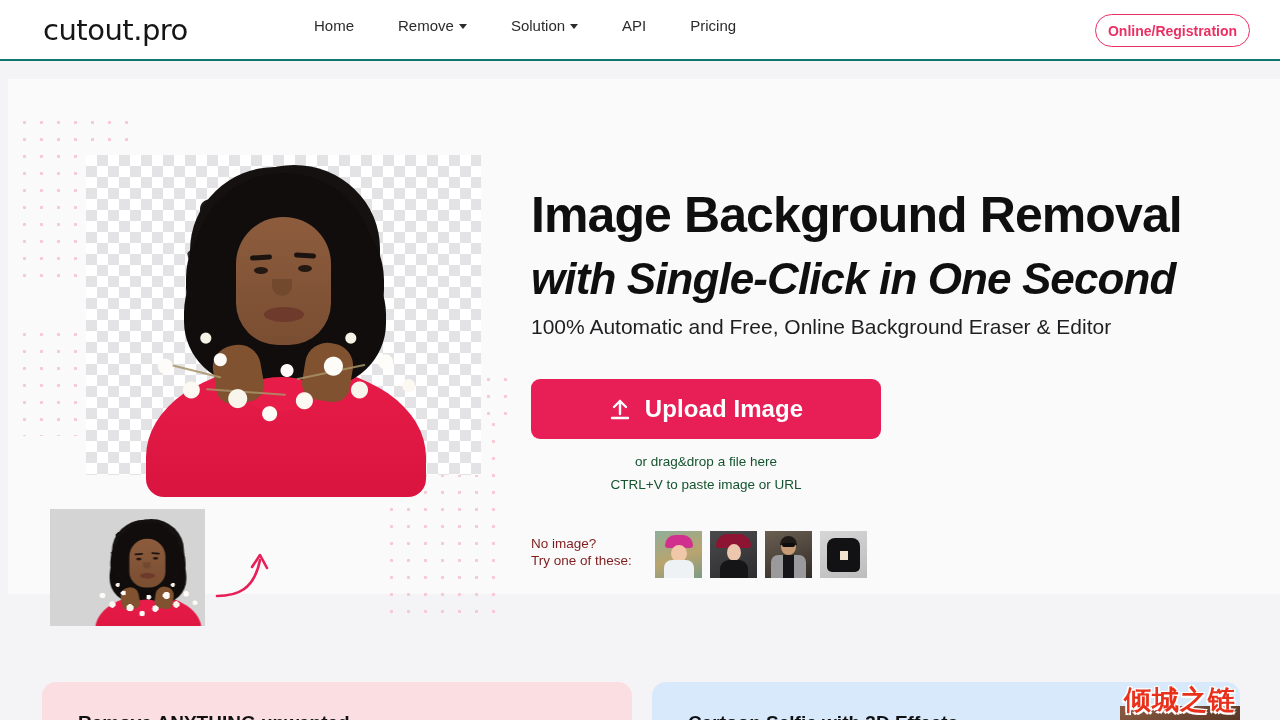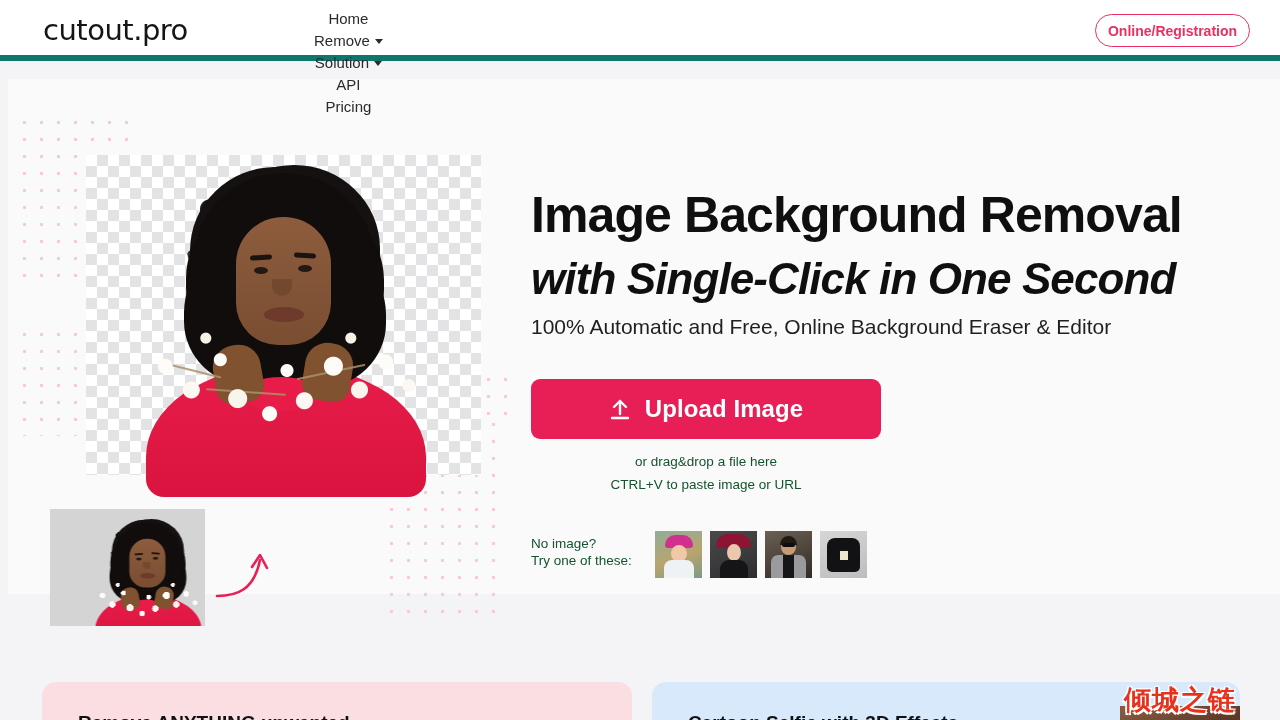--- a/index.html
+++ b/index.html
@@ -8,32 +8,32 @@
     font-family:"Liberation Sans","DejaVu Sans",sans-serif;
     background:#f4f4f6;
     color:#1a1a1a;
     -webkit-font-smoothing:antialiased;
   }
 
   
   .header {
     position:absolute; top:0; left:0; width:1280px; height:61px;
     background:#ffffff;
-    border-bottom:6px solid #0f766e;
+    border-bottom:2px solid #0f766e;
     z-index:50;
   }
   .logo {
     position:absolute; left:43px; top:14px;
     font-size:29px; line-height:32px;
     font-weight:400; letter-spacing:-0.5px;
     color:#151515;
     font-family:"DejaVu Sans","Liberation Sans",sans-serif;
     cursor:pointer;
   }
-  .nav { position:absolute; left:300px; top:9px; display:flex; align-items:center; gap:3px;flex-direction:column; }
+  .nav { position:absolute; left:300px; top:16px; display:flex; align-items:center; gap:16px; }
   .nav-item {
     position:relative;
     font-size:15px; line-height:19px; color:#2b2b2b;
     padding:0 14px; cursor:pointer; white-space:nowrap;
     display:flex; align-items:center; gap:5px;
   }
   .caret {
     display:inline-block;
     width:0; height:0;
     border-left:4.5px solid transparent;
@@ -206,21 +206,21 @@
   }
   .hint {
     position:absolute; left:523px; width:350px; text-align:center;
     font-size:13.5px; line-height:19px; color:#14532d;
   }
   .hint1 { top:391px; }
   .hint2 { top:414px; }
 
   .samples { position:absolute; left:523px; top:470px; display:flex; align-items:flex-start; }
   .samples-label {
-    font-size:13.5px; line-height:17px; color:#14532d;
+    font-size:13.5px; line-height:17px; color:#7f1d1d;
     width:124px; padding-top:4px;
   }
   .thumbs { display:flex; gap:8px; }
   .thumb { width:47px; height:47px; overflow:hidden; cursor:pointer; position:relative; }
   .thumb-1 { background:linear-gradient(160deg,#8fae9a 0%,#b9a46e 55%,#7d9a86 100%); }
   .thumb-2 { background:linear-gradient(160deg,#4a4a4c 0%,#2e2e30 100%); }
   .thumb-3 { background:linear-gradient(160deg,#6b5f52 0%,#322c27 100%); }
   .thumb-4 { background:linear-gradient(160deg,#d6d6d6 0%,#bdbdbd 100%); }
   .t1-hat { position:absolute; left:10px; top:4px; width:28px; height:13px; background:#d1308f; border-radius:14px 14px 4px 4px; }
   .t1-face{ position:absolute; left:16px; top:14px; width:16px; height:17px; background:#f0c8a8; border-radius:50%; }

